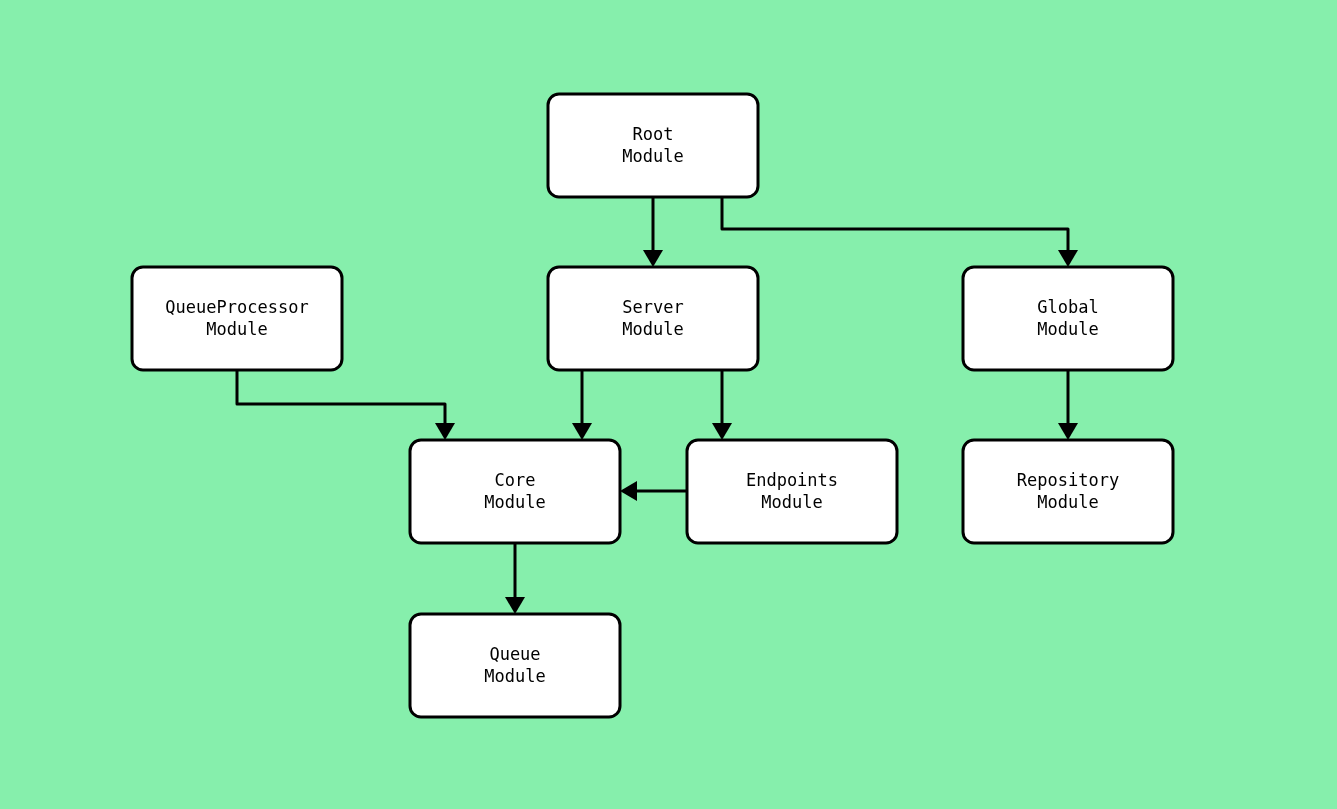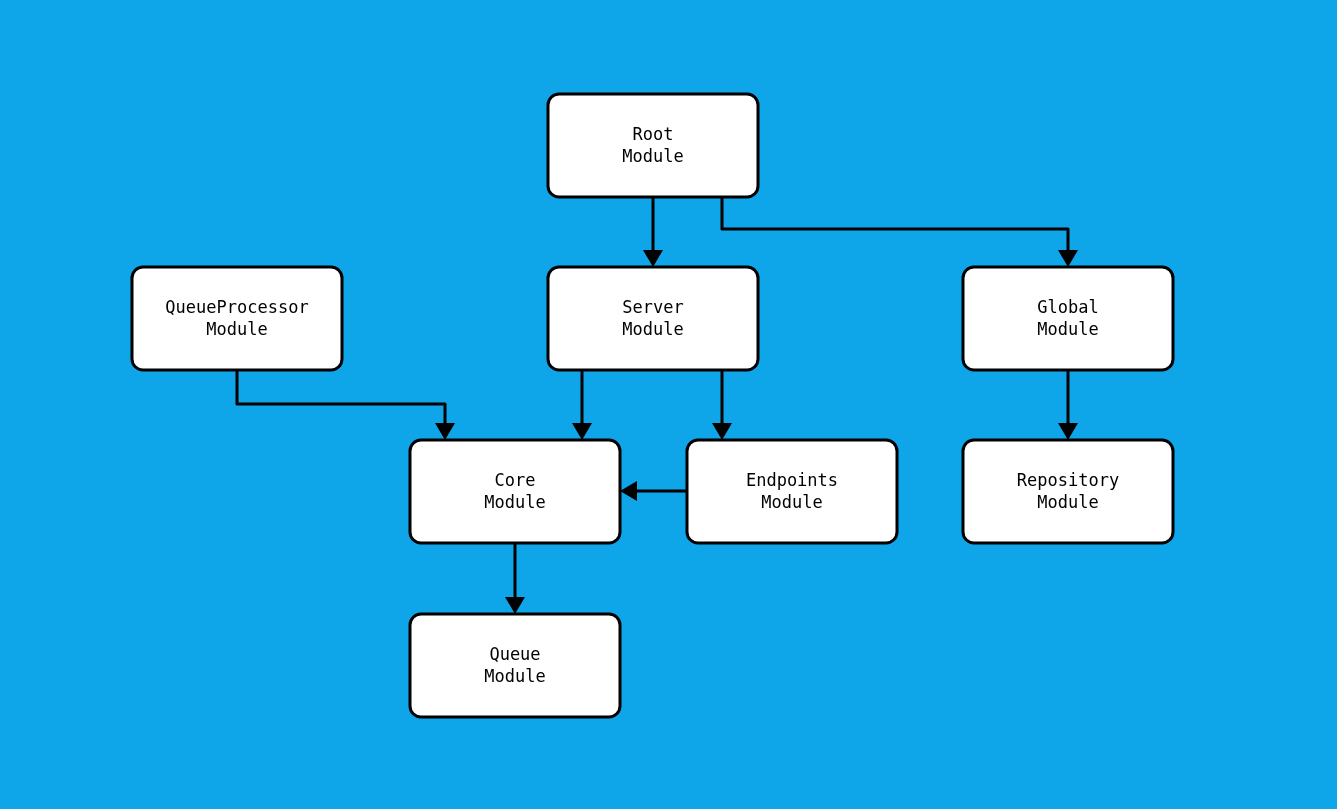--- a/index.html
+++ b/index.html
@@ -11,21 +11,21 @@
   body {
     width: 1337px;
     height: 809px;
     overflow: hidden;
     font-family: "DejaVu Sans Mono", "Liberation Mono", monospace;
   }
   #diagram-root {
     position: relative;
     width: 1337px;
     height: 809px;
-    background: #0ea5e9;
+    background: #86efac;
   }
   svg#diagram-canvas {
     display: block;
     width: 1337px;
     height: 809px;
   }
   .node-box {
     fill: #ffffff;
     stroke: #000000;
     stroke-width: 3;

